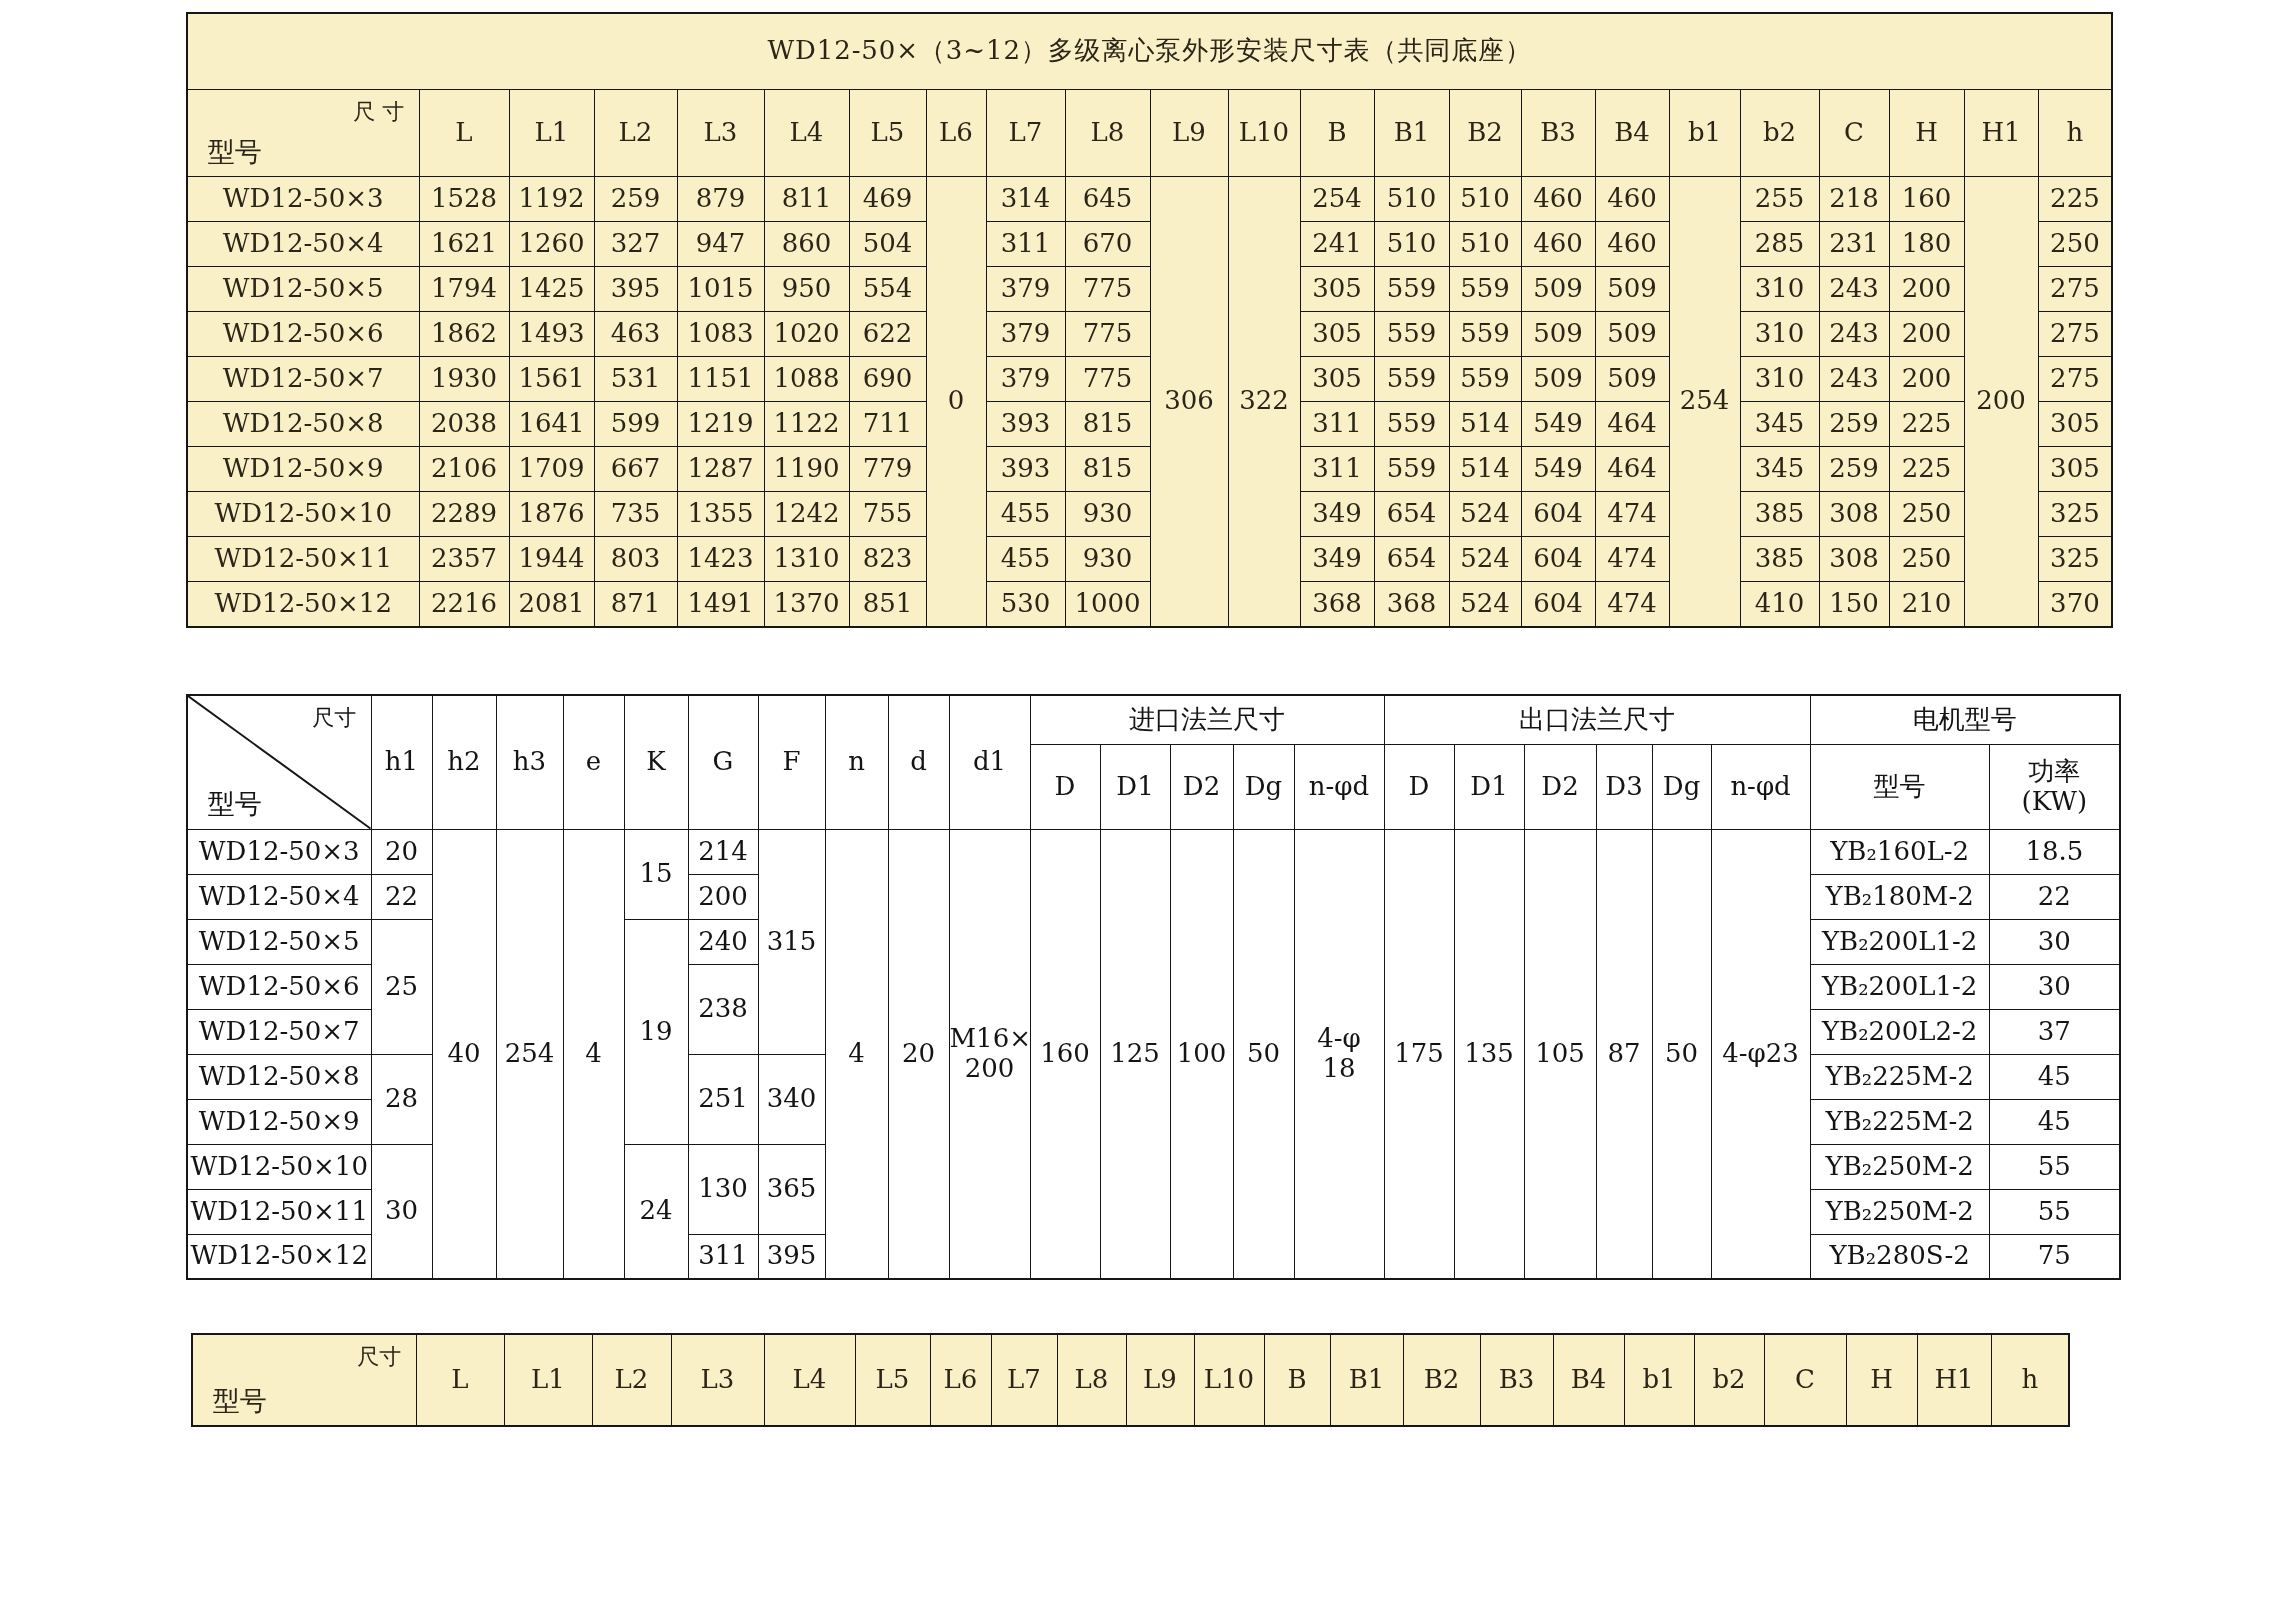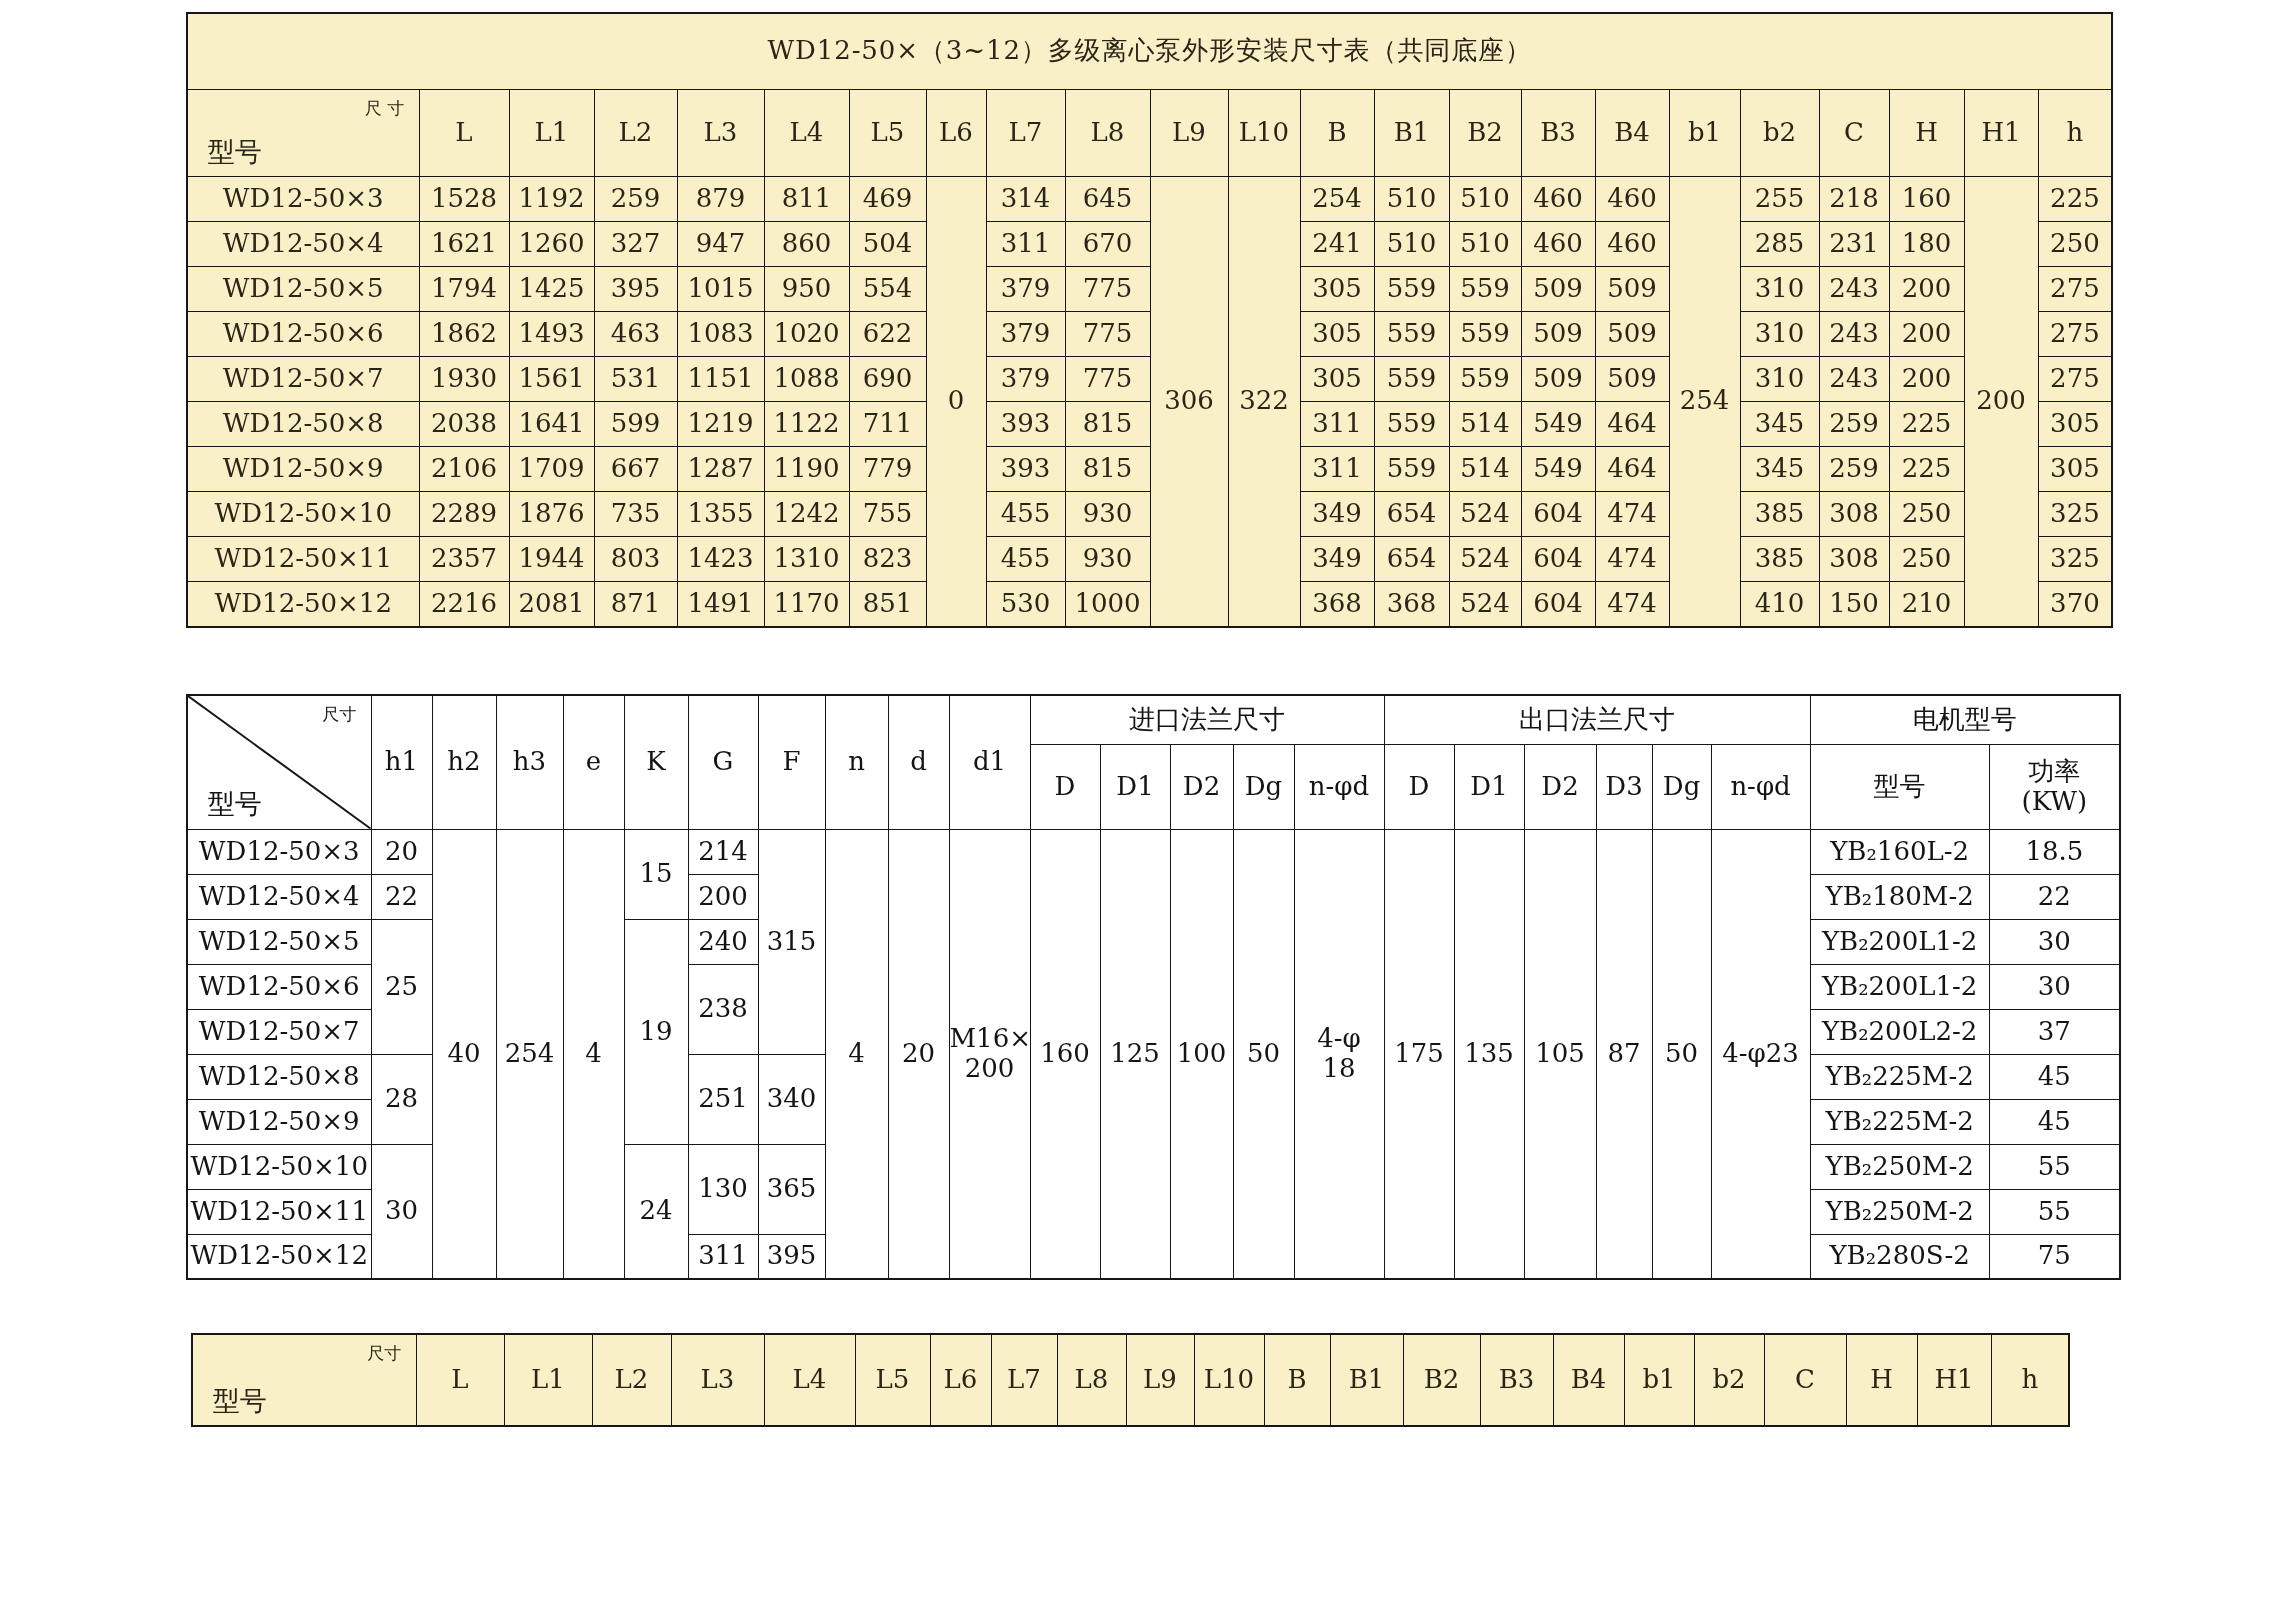--- a/index.html
+++ b/index.html
@@ -14,21 +14,21 @@
     border:1.8px solid #161616;
     text-align:center;vertical-align:middle;
     font-weight:normal;font-size:26px;line-height:1.15;
     padding:0;white-space:pre-line;overflow:hidden;
   }
   table.theme-yellow td,table.theme-yellow th{background:#faf0c8;color:#2b2517;}
   table.theme-white  td,table.theme-white  th{background:#ffffff;color:#141414;}
   td.t-title{font-size:32px;letter-spacing:0.9px;}
   td.model-cell{text-align:left;padding-left:32px;font-size:26px;}
   td.corner{position:relative;}
-  td.corner .c-top{position:absolute;top:9px;right:14.3px;font-size:17px;}
+  td.corner .c-top{position:absolute;top:9px;right:14.3px;font-size:22px;}
   td.corner .c-bot{position:absolute;bottom:9px;left:19.7px;font-size:27px;}
   td.corner svg{position:absolute;left:0;top:0;width:100%;height:100%;display:block;}
   th.grp{font-size:26px;margin-top:24px;}
 </style>
 </head>
 <body>
 
 <div class="tbl-wrap" id="t1-wrap" style="left: 186px; top: 11.6px;">
     <table class="tbl theme-yellow" style="width: 1926px;">
       <colgroup>
@@ -271,21 +271,21 @@
           <td>308</td>
           <td>250</td>
           <td>325</td>
         </tr>
         <tr style="height: 45px;">
           <td class="model-cell">WD12-50×12</td>
           <td>2216</td>
           <td>2081</td>
           <td>871</td>
           <td>1491</td>
-          <td>1170</td>
+          <td>1370</td>
           <td>851</td>
           <td>530</td>
           <td>1000</td>
           <td>368</td>
           <td>368</td>
           <td>524</td>
           <td>604</td>
           <td>474</td>
           <td>410</td>
           <td>150</td>

